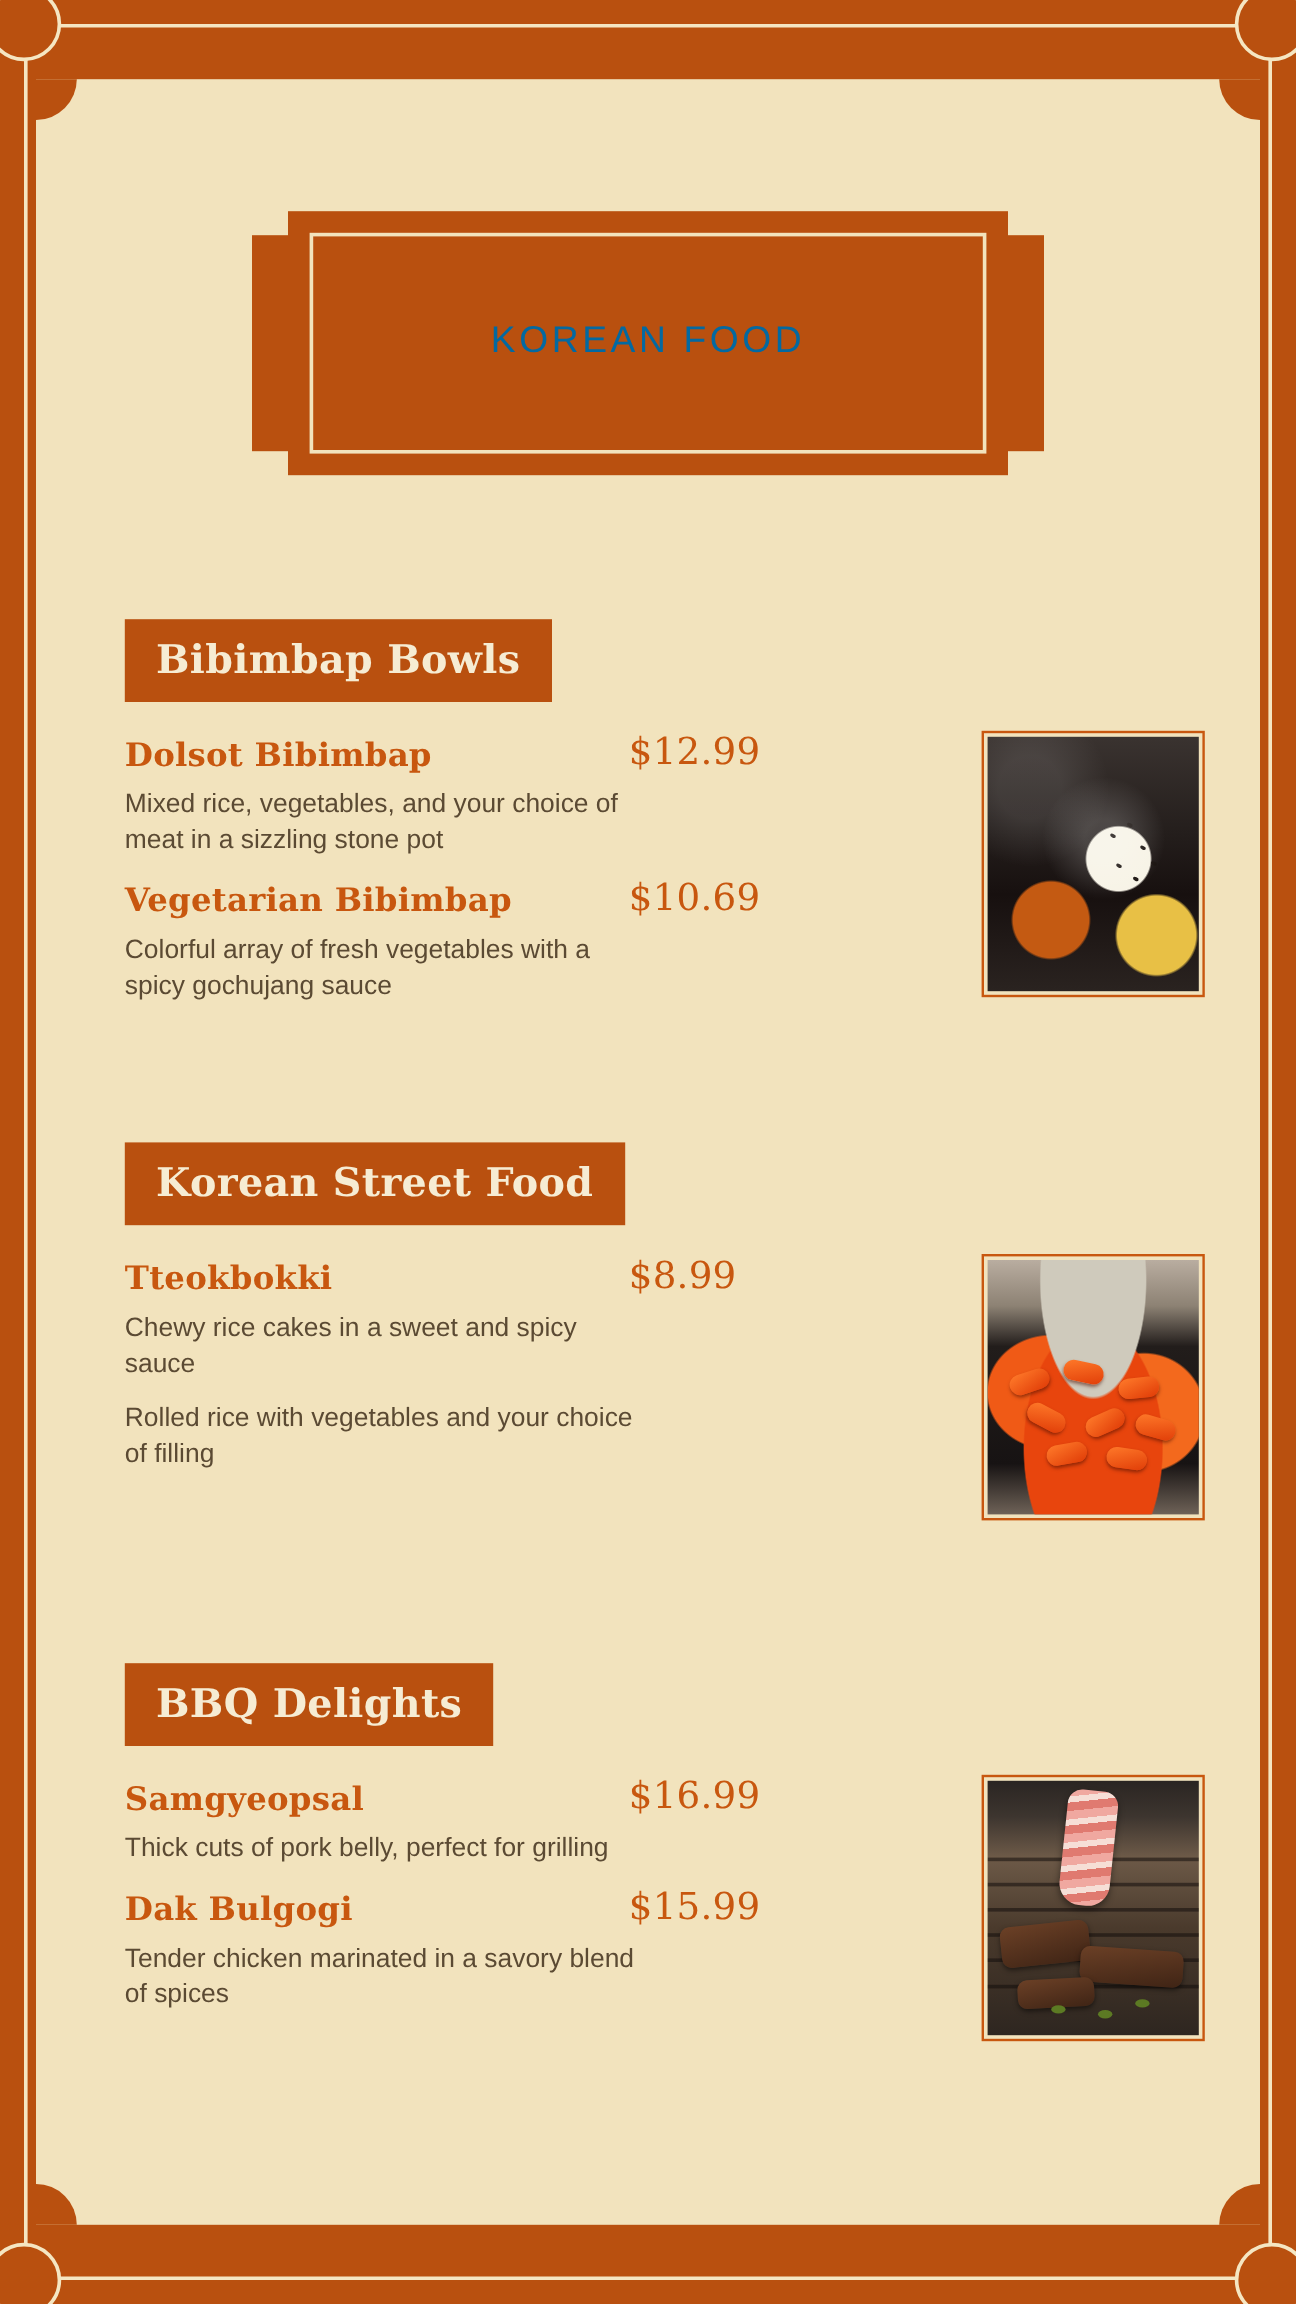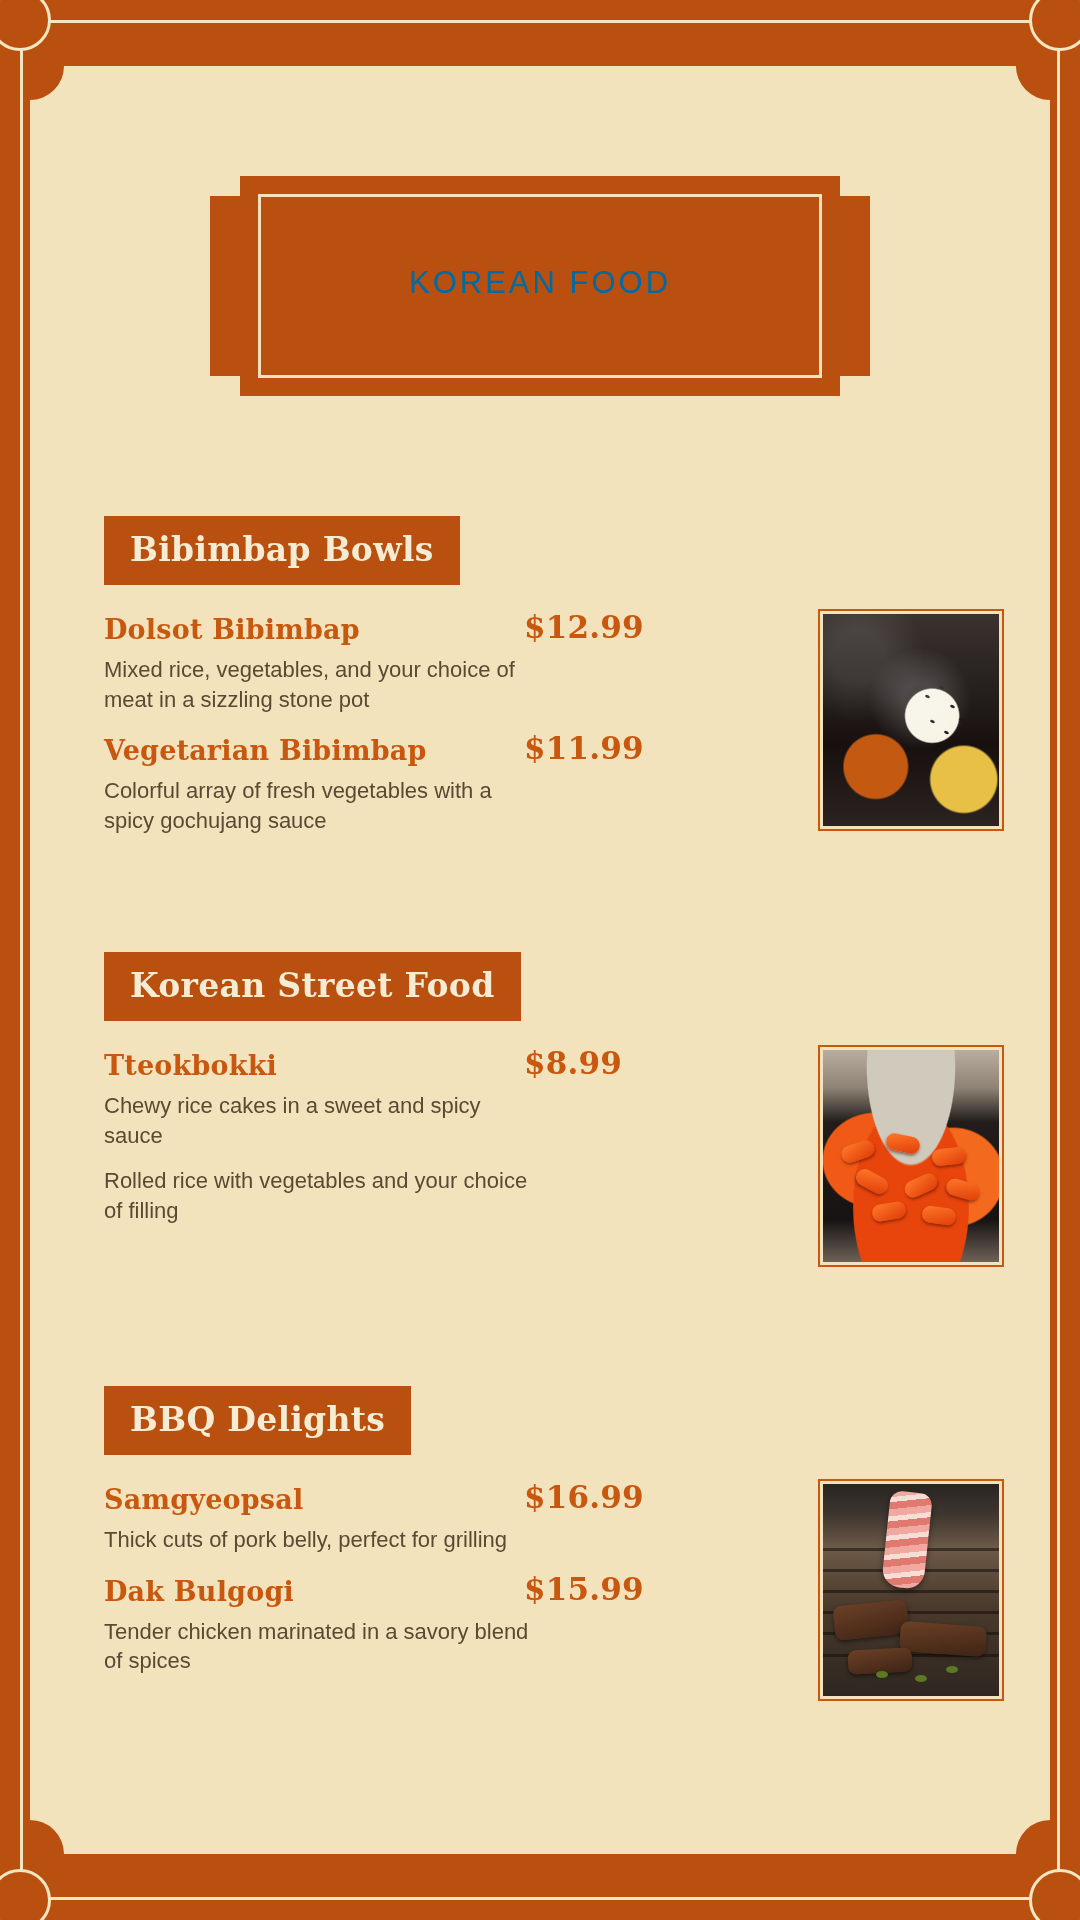--- a/index.html
+++ b/index.html
@@ -148,21 +148,21 @@
     font-family: "DejaVu Serif", serif;
     font-weight: 700;
     font-size: 27px;
     flex: 0 0 auto;
     width: 420px;
     letter-spacing: 0.2px;
   }
   .item-price {
     color: #c8570f;
     font-family: "DejaVu Serif", serif;
-    font-weight: 700;
+    font-weight: 400;
     font-size: 31px;
     letter-spacing: 0.2px;
   }
   .item-desc {
     color: #5b4a33;
     font-size: 22px;
     line-height: 1.35;
     margin-top: 10px;
     margin-bottom: 16px;
     max-width: 430px;
@@ -295,21 +295,21 @@
         <div class="item">
           <div class="item-top">
             <span class="item-name">Dolsot Bibimbap</span>
             <span class="item-price">$12.99</span>
           </div>
           <div class="item-desc">Mixed rice, vegetables, and your choice of meat in a sizzling stone pot</div>
         </div>
         <div class="item">
           <div class="item-top">
             <span class="item-name">Vegetarian Bibimbap</span>
-            <span class="item-price">$11.99</span>
+            <span class="item-price">$10.69</span>
           </div>
           <div class="item-desc">Colorful array of fresh vegetables with a spicy gochujang sauce</div>
         </div>
       </div>
 
       <div class="photo">
         <div class="photo-inner ph-bibimbap">
           <span class="seed" style="left:58%; top:38%"></span>
           <span class="seed" style="left:66%; top:34%"></span>
           <span class="seed" style="left:72%; top:43%"></span>

